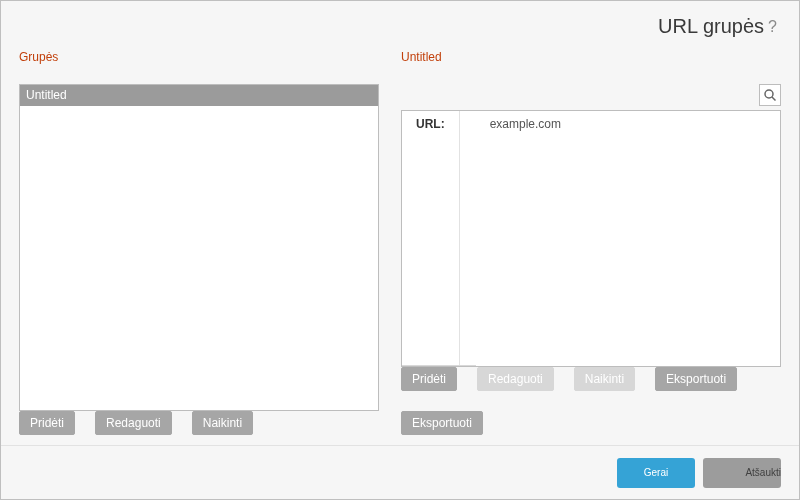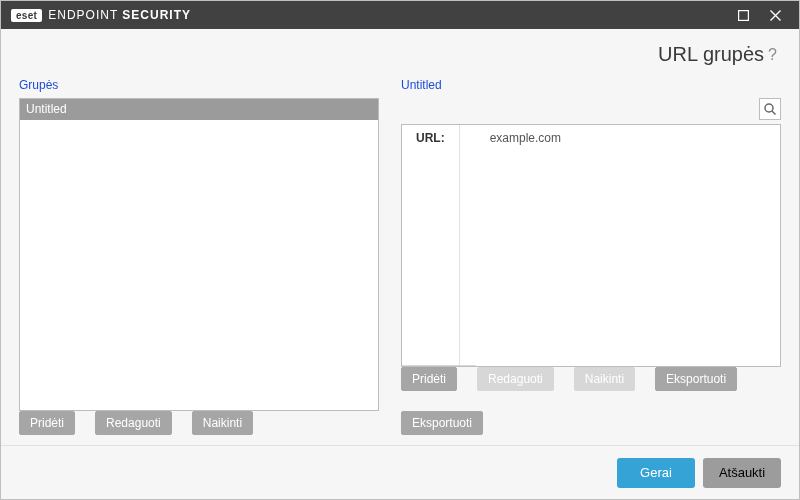--- a/index.html
+++ b/index.html
@@ -15,69 +15,50 @@
   .tb-btn svg { width: 11px; height: 11px; stroke: #fff; stroke-width: 1.4; fill: none; }
 
   .header-row { display: flex; align-items: center; padding: 14px 18px 12px 18px; text-align: right; }
   .page-title { font-size: 20px; color: #3a3a3a; font-weight: 400; flex: 1; }
   .help-icon { color: #8a8a8a; font-size: 16px; cursor: pointer; padding: 2px 4px; }
 
   .content { flex: 1; display: flex; gap: 22px; padding: 0 18px 10px 18px; min-height: 0; }
   .col { display: flex; flex-direction: column; min-height: 0; }
   .col-left { flex: 0 0 360px; }
   .col-right { flex: 1; }
-  .col-label { font-size: 12px; color: #1d4ed8; margin-bottom: 6px; }
+  .col-label { font-size: 12px; color: #c2410c; margin-bottom: 20px; }
 
   .groups-list { flex: 1; background: #fff; border: 1px solid #bdbdbd; overflow-y: auto; }
   .group-item { height: 21px; line-height: 21px; padding: 0 6px; font-size: 12px; color: #fff; background: #9b9b9b; cursor: pointer; }
 
   .search-row { display: flex; justify-content: flex-end; margin-bottom: 4px; }
   .search-btn { width: 22px; height: 22px; border: 1px solid #bdbdbd; background: #fff; display: flex; align-items: center; justify-content: center; cursor: pointer; }
   .search-btn svg { width: 12px; height: 12px; stroke: #666; stroke-width: 1.5; fill: none; }
 
   .url-table { flex: 1; background: #fff; border: 1px solid #bdbdbd; display: flex; overflow: hidden; }
   .url-head { display: flex; border-bottom: 1px solid #d8d8d8; }
   .url-head-cell { flex: 1; padding: 6px 14px; font-size: 12px; color: #333; font-weight: 600; border-right: 1px solid #e2e2e2; }
   .url-head-spacer { width: 16px; }
   .url-body { flex: 1; overflow-y: auto; }
   .url-row { padding: 6px 14px; font-size: 12px; color: #555; }
 
   .btn-row { display: flex; gap: 20px; margin-top: 0; flex-wrap: wrap; }
   .btn { border: 1px solid #a6a6a6; background: #a6a6a6; color: #fff; font-size: 12px; padding: 4px 10px; border-radius: 2px; cursor: pointer; }
   .btn.disabled { background: #d7d7d7; border-color: #d7d7d7; color: #fff; cursor: default; }
 
   .footer { height: 54px; border-top: 1px solid #e2e2e2; display: flex; align-items: center; justify-content: flex-end; gap: 8px; padding: 0 18px; background: #f6f6f6; }
-  .fbtn { min-width: 78px; height: 30px; border-radius: 3px; font-size: 13px; border: none; cursor: pointer; }
+  .fbtn { min-width: 78px; height: 30px; border-radius: 3px; font-size: 10px; border: none; cursor: pointer; }
   .fbtn.primary { background: #35a3d6; color: #fff; }
-  .fbtn.secondary { background: #9c9c9c; color: #000000; }
+  .fbtn.secondary { background: #9c9c9c; color: #404040; text-align: right; }
 </style>
 </head>
 <body>
 
 <div class="window">
 
-  <div class="titlebar">
-    <div class="brand">
-      <span class="brand-badge">eset</span>
-      <span class="brand-text">
-        <span>ENDPOINT </span><b>SECURITY</b>
-      </span>
-    </div>
-    <div class="tb-spacer"></div>
-    <div class="tb-btn">
-      <svg viewBox="0 0 11 11">
-          <rect x="0.5" y="0.5" width="10" height="10"></rect>
-        </svg>
-    </div>
-    <div class="tb-btn">
-      <svg viewBox="0 0 11 11">
-          <path d="M0.5 0.5 L10.5 10.5 M10.5 0.5 L0.5 10.5"></path>
-        </svg>
-    </div>
-  </div>
 
   <div class="header-row">
     <div class="page-title">URL grupės</div>
     <div class="help-icon">?</div>
   </div>
 
   <div class="content">
 
     <div class="col col-left">
       <div class="col-label">Grupės</div>

